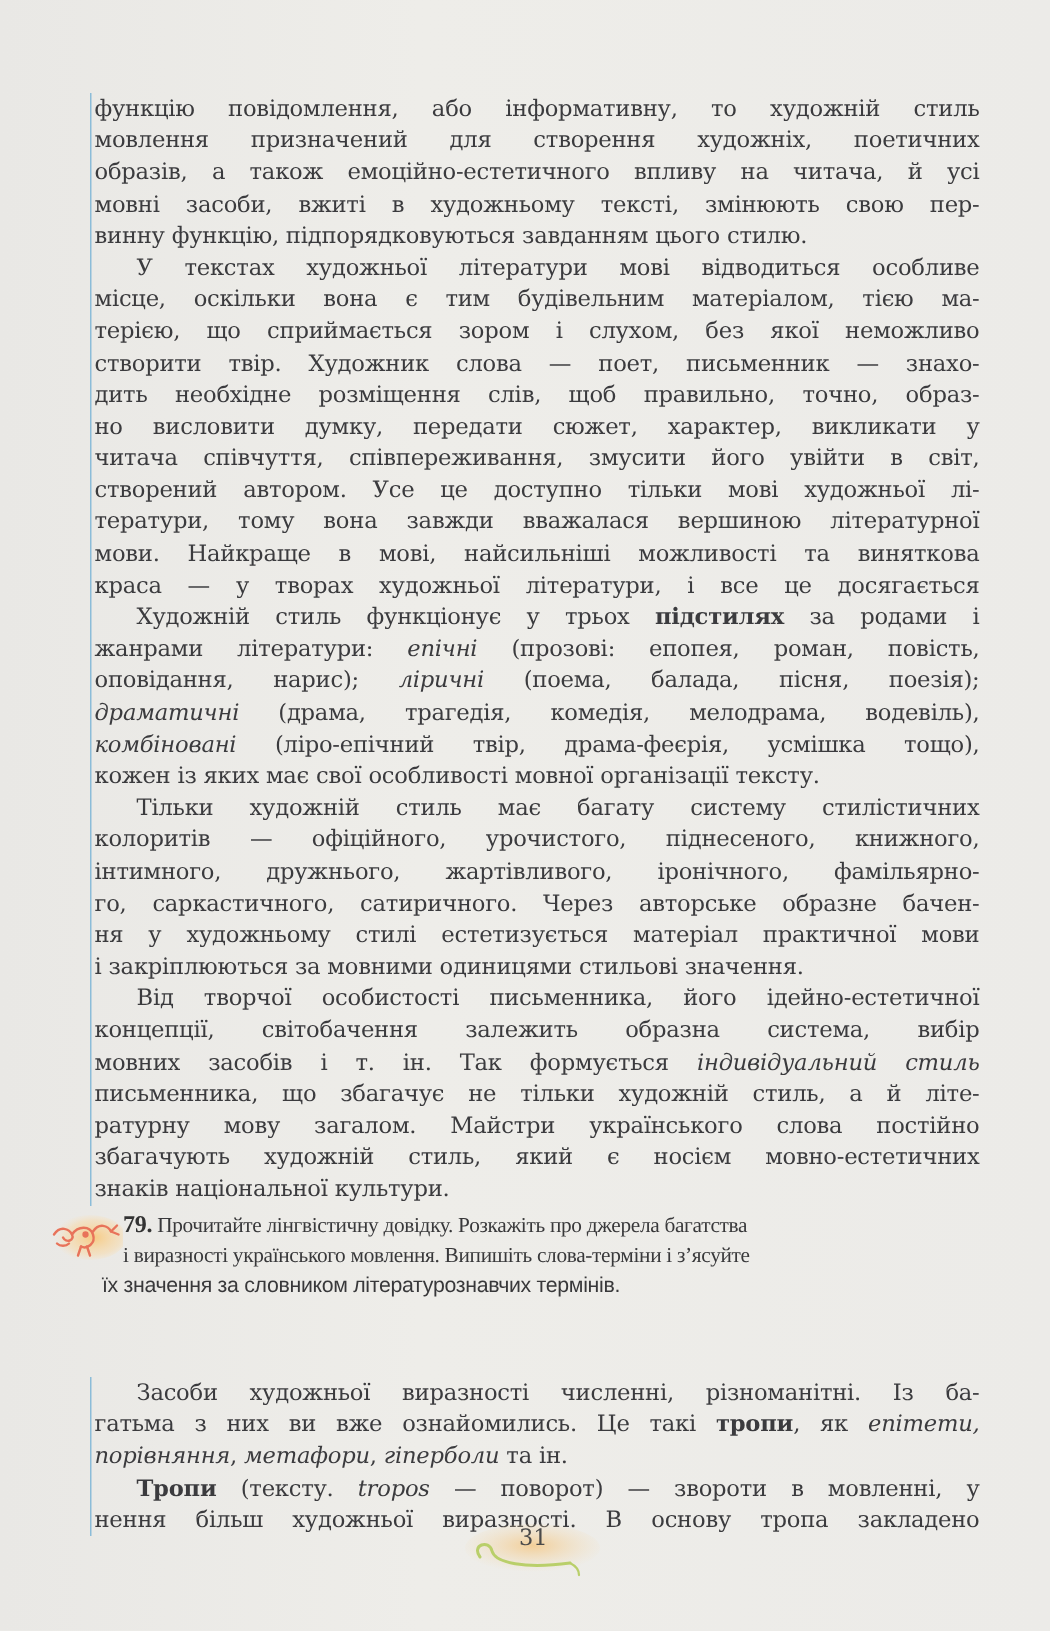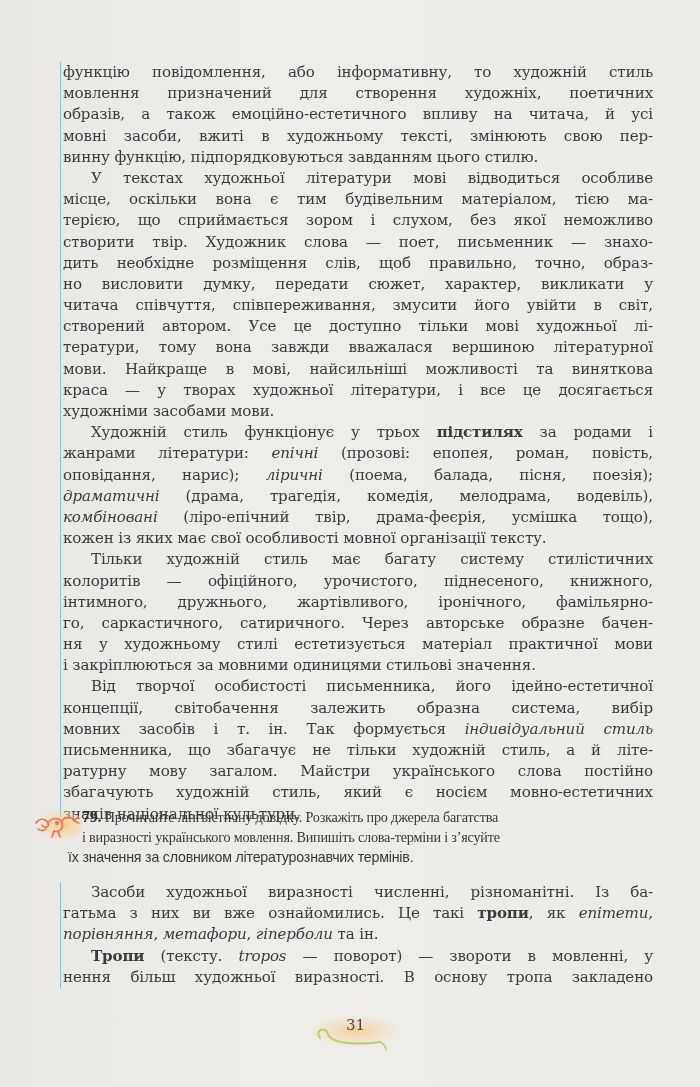--- a/index.html
+++ b/index.html
@@ -28,21 +28,21 @@
       padding-left: 2px;
       font-family: "DejaVu Serif", serif;
       font-size: 15.1px;
       line-height: 21.2px;
       color: #3b3b3e;
       text-align: justify;
       letter-spacing: -0.15px;
       margin-top: 24px;
     }
     .block-a { top: 38px; }
-    .block-b { top: 858px; }
+    .block-b { top: 894px; }
     .line {
       display: block;
       white-space: nowrap;
       text-align: justify;
       text-align-last: justify;
       height: 21.2px;
     }
     .line.last {
       text-align-last: left;
     }
@@ -118,21 +118,20 @@
       <span class="line">місце, оскільки вона є тим будівельним матеріалом, тією ма-</span>
       <span class="line">терією, що сприймається зором і слухом, без якої неможливо</span>
       <span class="line">створити твір. Художник слова — поет, письменник — знахо-</span>
       <span class="line">дить необхідне розміщення слів, щоб правильно, точно, образ-</span>
       <span class="line">но висловити думку, передати сюжет, характер, викликати у</span>
       <span class="line">читача співчуття, співпереживання, змусити його увійти в світ,</span>
       <span class="line">створений автором. Усе це доступно тільки мові художньої лі-</span>
       <span class="line">тератури, тому вона завжди вважалася вершиною літературної</span>
       <span class="line">мови. Найкраще в мові, найсильніші можливості та винятко­ва</span>
       <span class="line">краса — у творах художньої літератури, і все це досягається</span>
-      <span class="line last">художніми засобами мови.</span>
     </div>
 
     <div>
       <span class="line indent"><span>Художній стиль функціонує у трьох </span><b>підстилях</b><span> за родами і</span></span>
       <span class="line"><span>жанрами літератури: </span><i>епічні</i><span> (прозові: епопея, роман, повість,</span></span>
       <span class="line"><span>оповідання, нарис); </span><i>ліричні</i><span> (поема, балада, пісня, поезія);</span></span>
       <span class="line"><i>драматичні</i><span> (драма, трагедія, комедія, мелодрама, водевіль),</span></span>
       <span class="line"><i>комбіновані</i><span> (ліро-епічний твір, драма-феєрія, усмішка тощо),</span></span>
       <span class="line last">кожен із яких має свої особливості мовної організації тексту.</span>
     </div>

